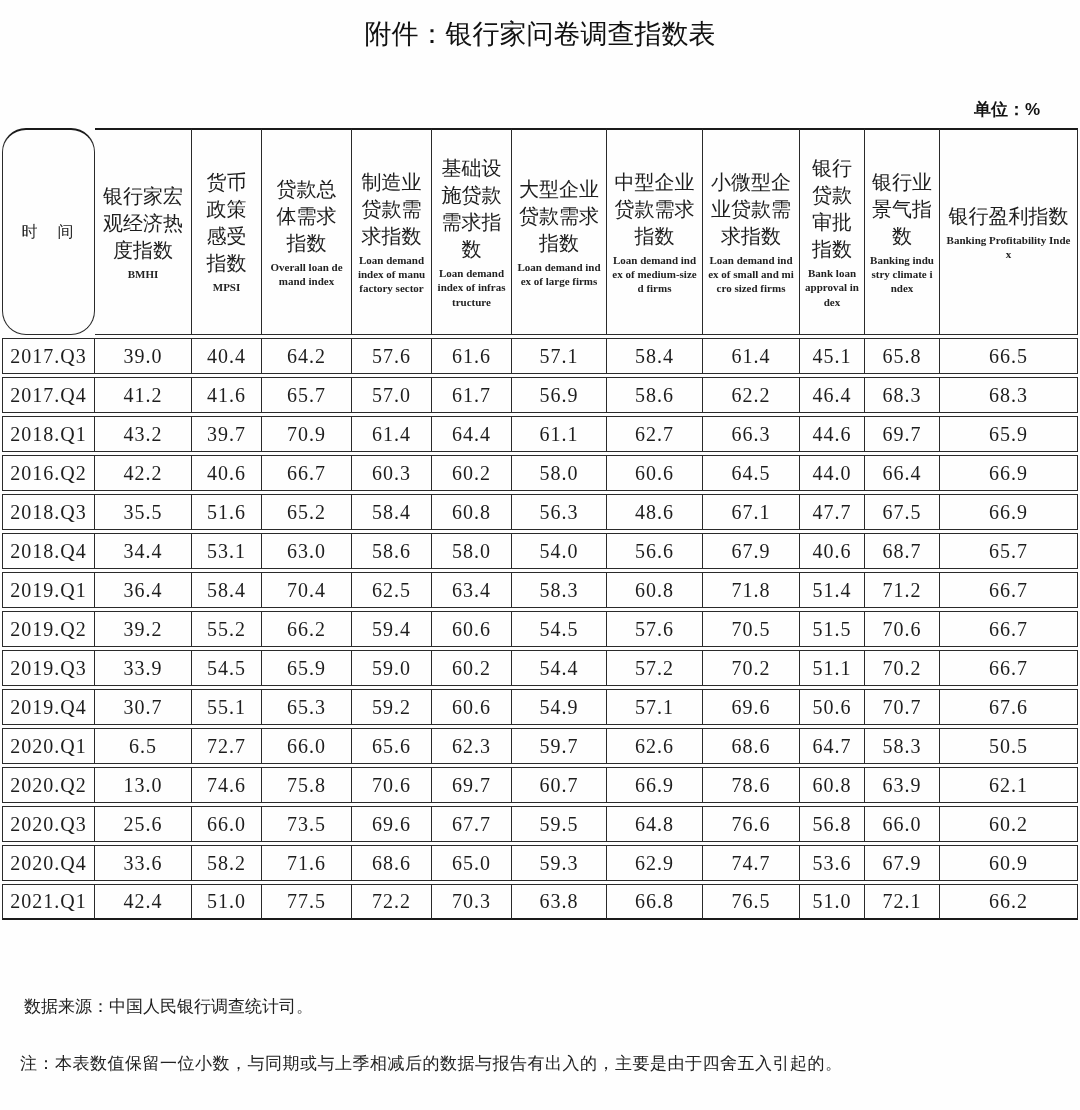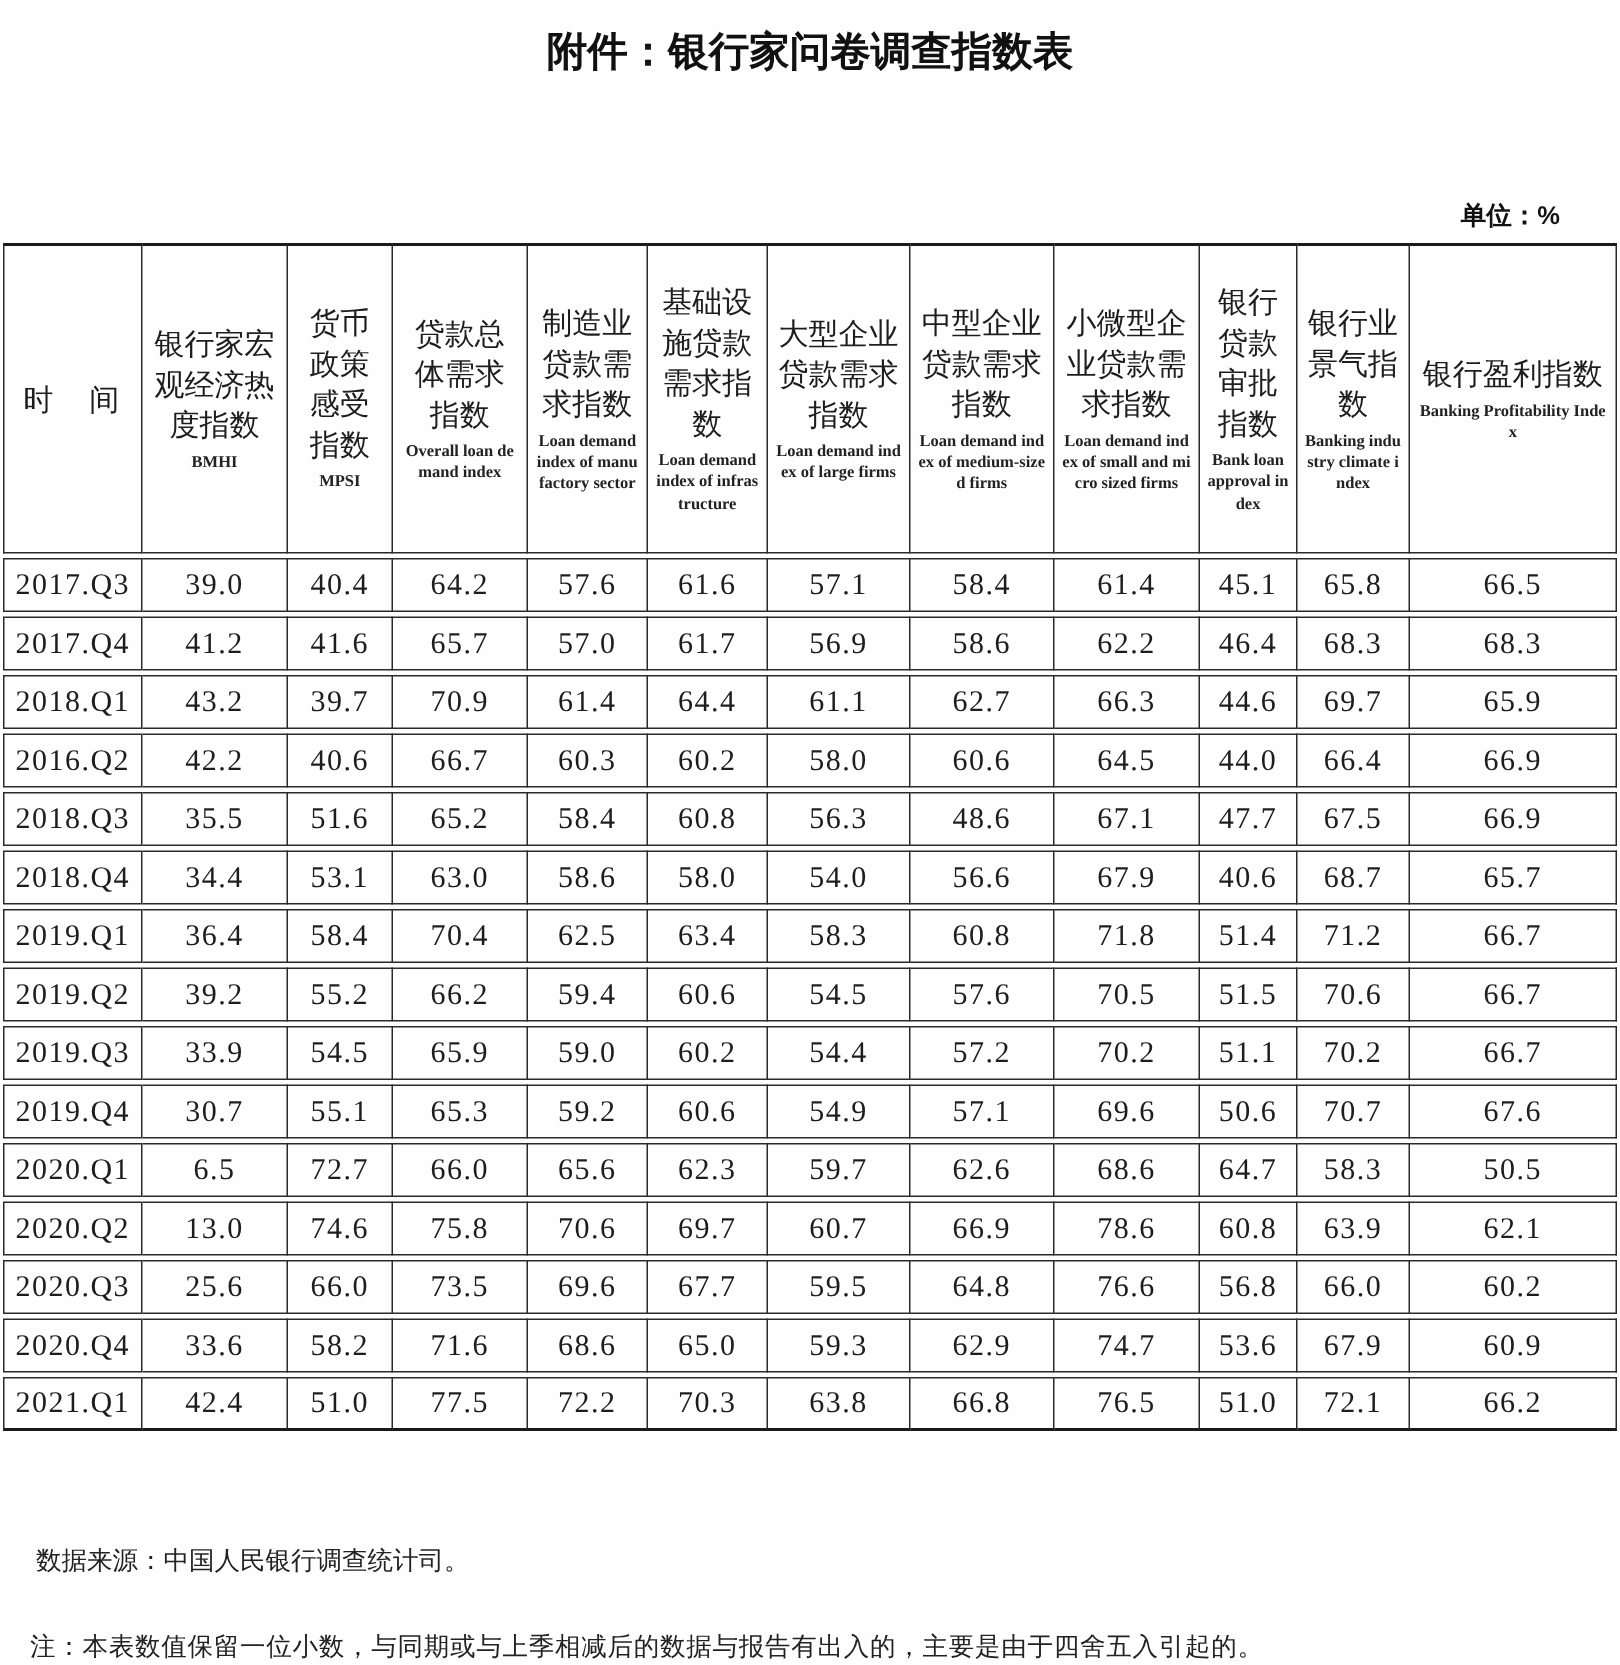--- a/index.html
+++ b/index.html
@@ -11,28 +11,28 @@
     margin: 0 auto;
     background: #fefefe;
     color: #1d1d1d;
     font-family: "Liberation Serif", "DejaVu Serif", serif;
     overflow: hidden;
   }
   .title {
     text-align: center;
     padding-top: 16px;
     font-size: 27px;
-    font-weight: bold;
+    font-weight: normal;
     font-family: "Liberation Sans", "DejaVu Sans", sans-serif;
     color: #111;
   }
   .unit {
     text-align: right;
     padding-right: 40px;
-    margin-top: 80px;
+    margin-top: 46px;
     font-size: 17px;
     font-weight: bold;
     font-family: "Liberation Sans", "DejaVu Sans", sans-serif;
     color: #111;
   }
   table.idx {
     margin: 4px 0 0 2px;
     width: 1076px;
     border-collapse: separate;
     border-spacing: 0 3px;
@@ -42,21 +42,21 @@
     border: 1px solid #2a2a2a;
     border-left: none;
     text-align: center;
     vertical-align: middle;
     overflow: hidden;
   }
   table.idx th:first-child, table.idx td:first-child { border-left: 1px solid #2a2a2a; }
   table.idx thead th { border-top: 2px solid #1a1a1a; height: 207px; padding: 2px 5px; }
   table.idx tbody td { height: 36px; font-size: 20px; letter-spacing: 1px; }
   table.idx tbody tr:last-child td { border-bottom: 2px solid #1a1a1a; }
-  .time-th { font-size: 20px; font-weight: normal; letter-spacing: 2px; }
+  .time-th { font-size: 16px; font-weight: normal; letter-spacing: 2px; border-radius: 24px; }
   .zh { font-size: 20px; font-weight: normal; line-height: 1.35; }
   .en {
     font-size: 11px;
     line-height: 1.3;
     margin-top: 3px;
     word-break: break-all;
     color: #222;
   }
   .period { letter-spacing: 0.5px; }
   .footnotes { margin-top: 72px; font-size: 17px; color: #222; }

